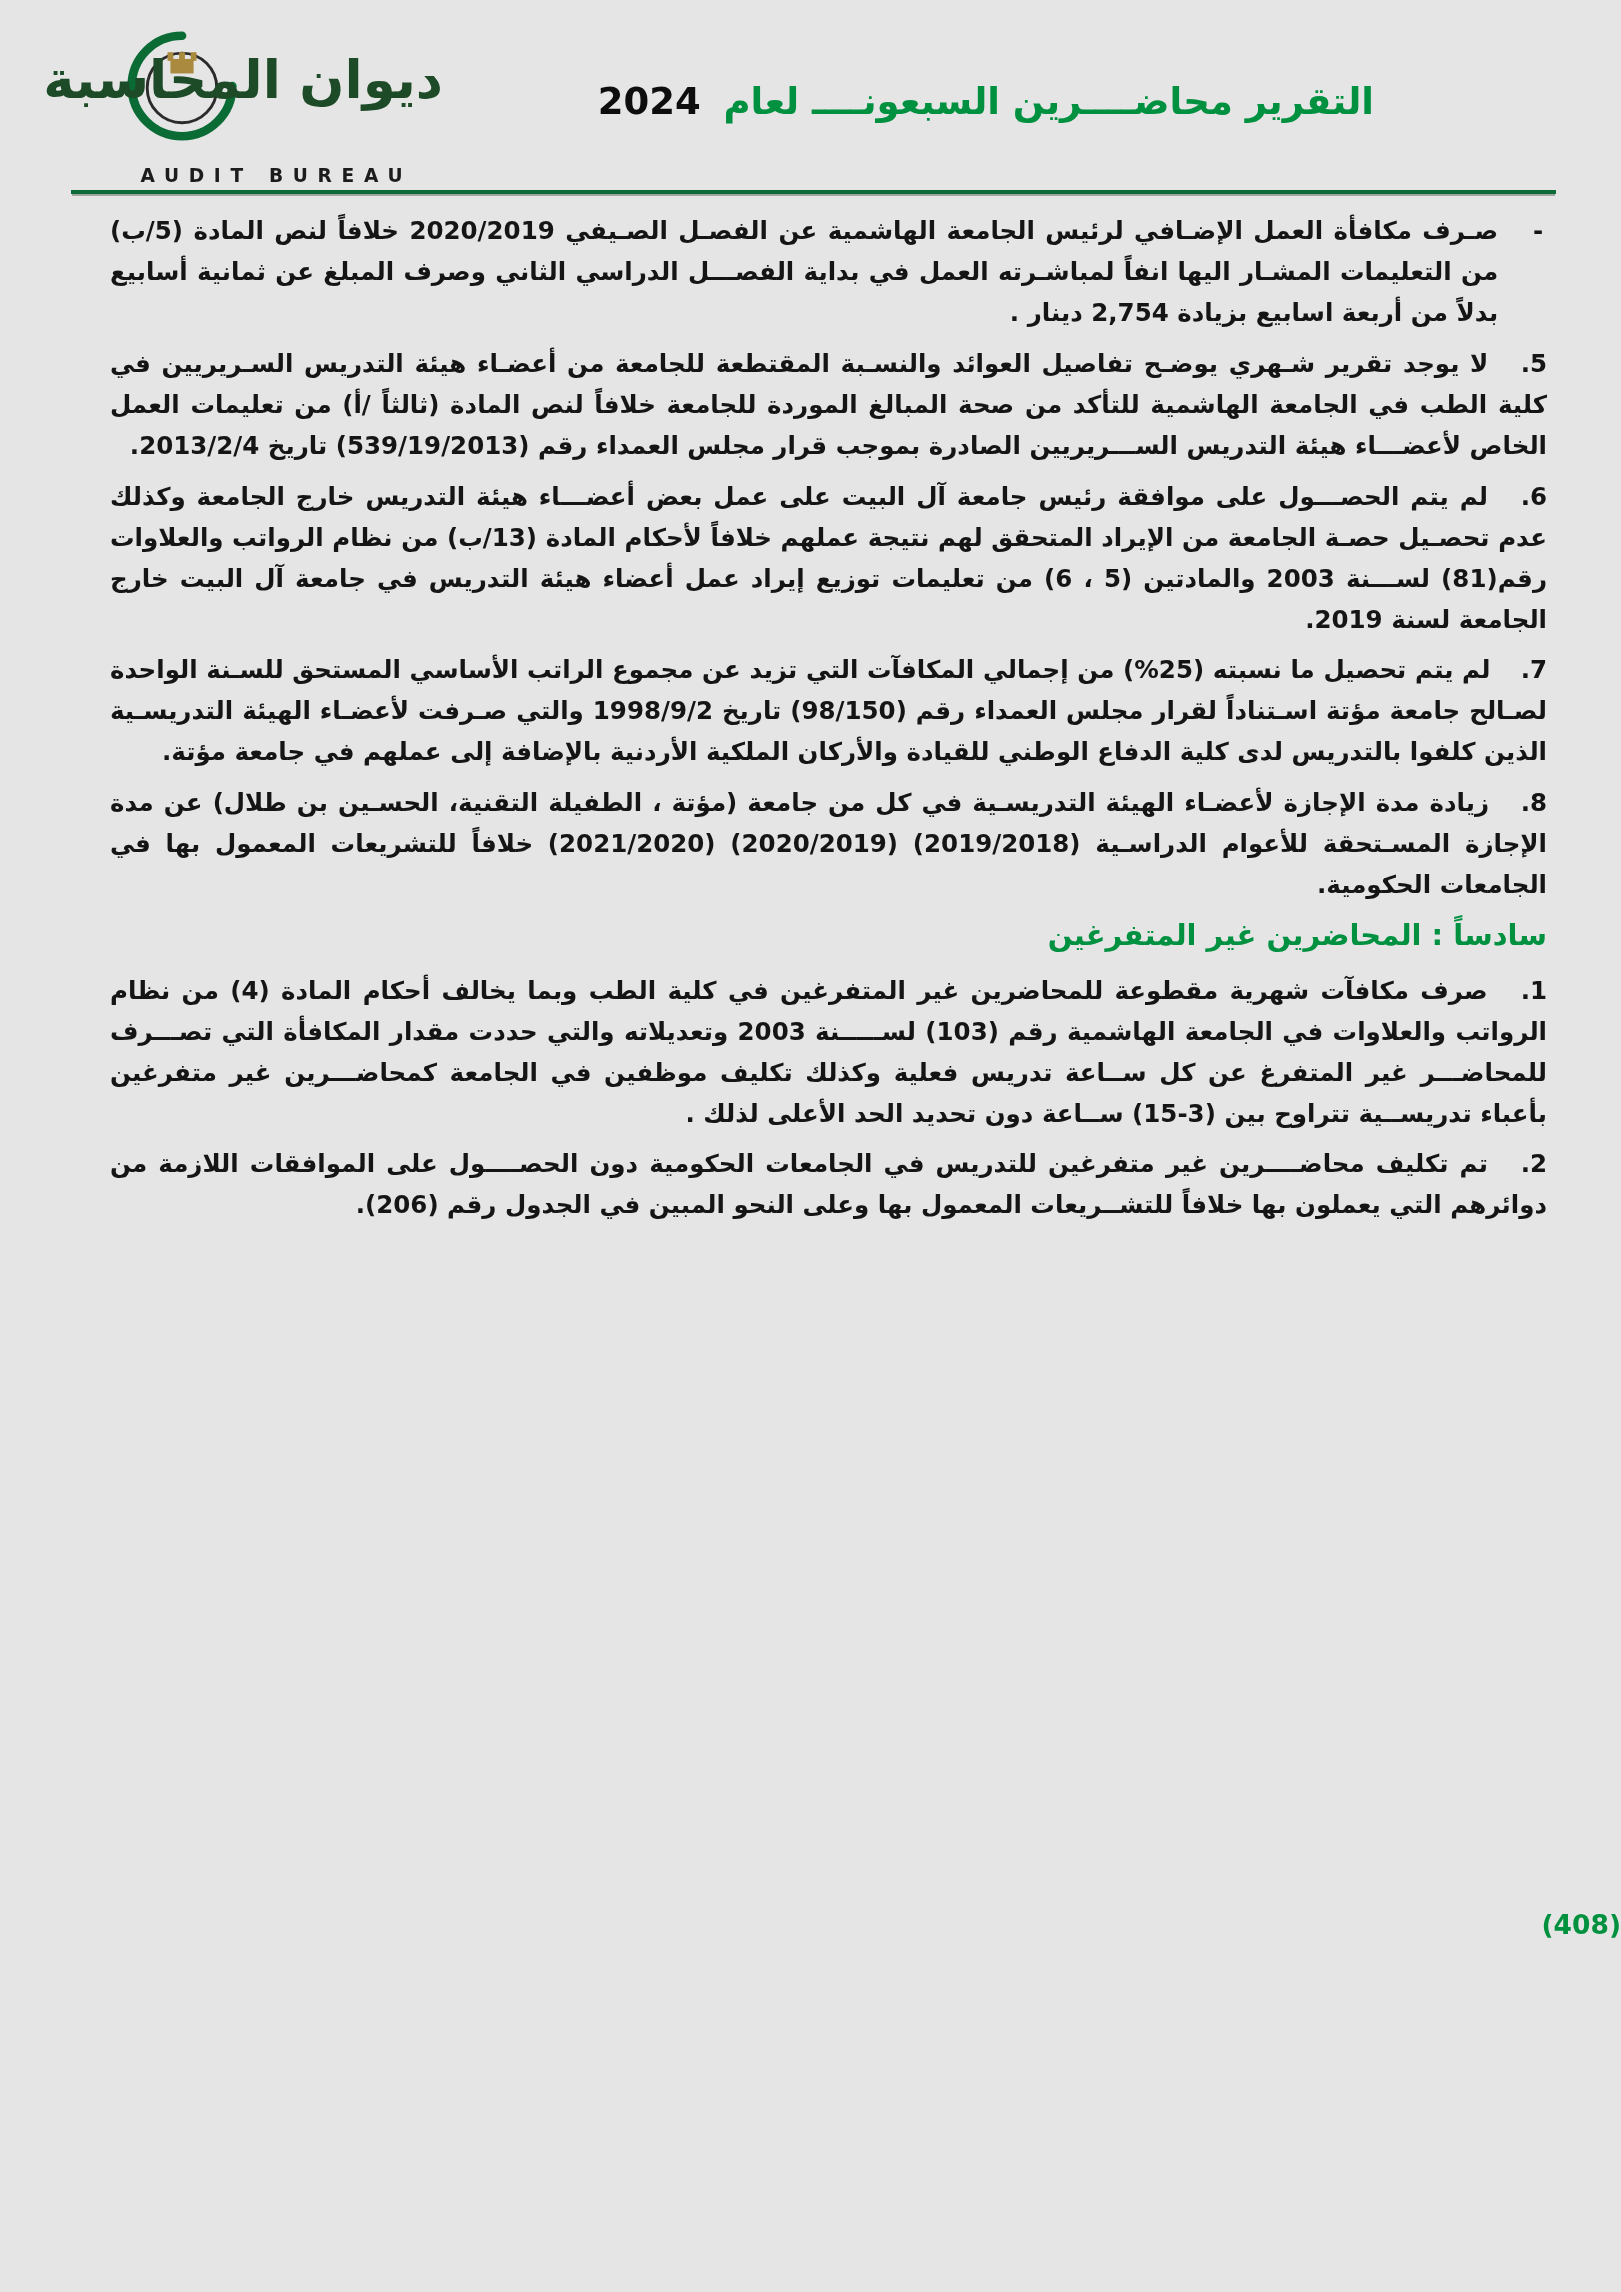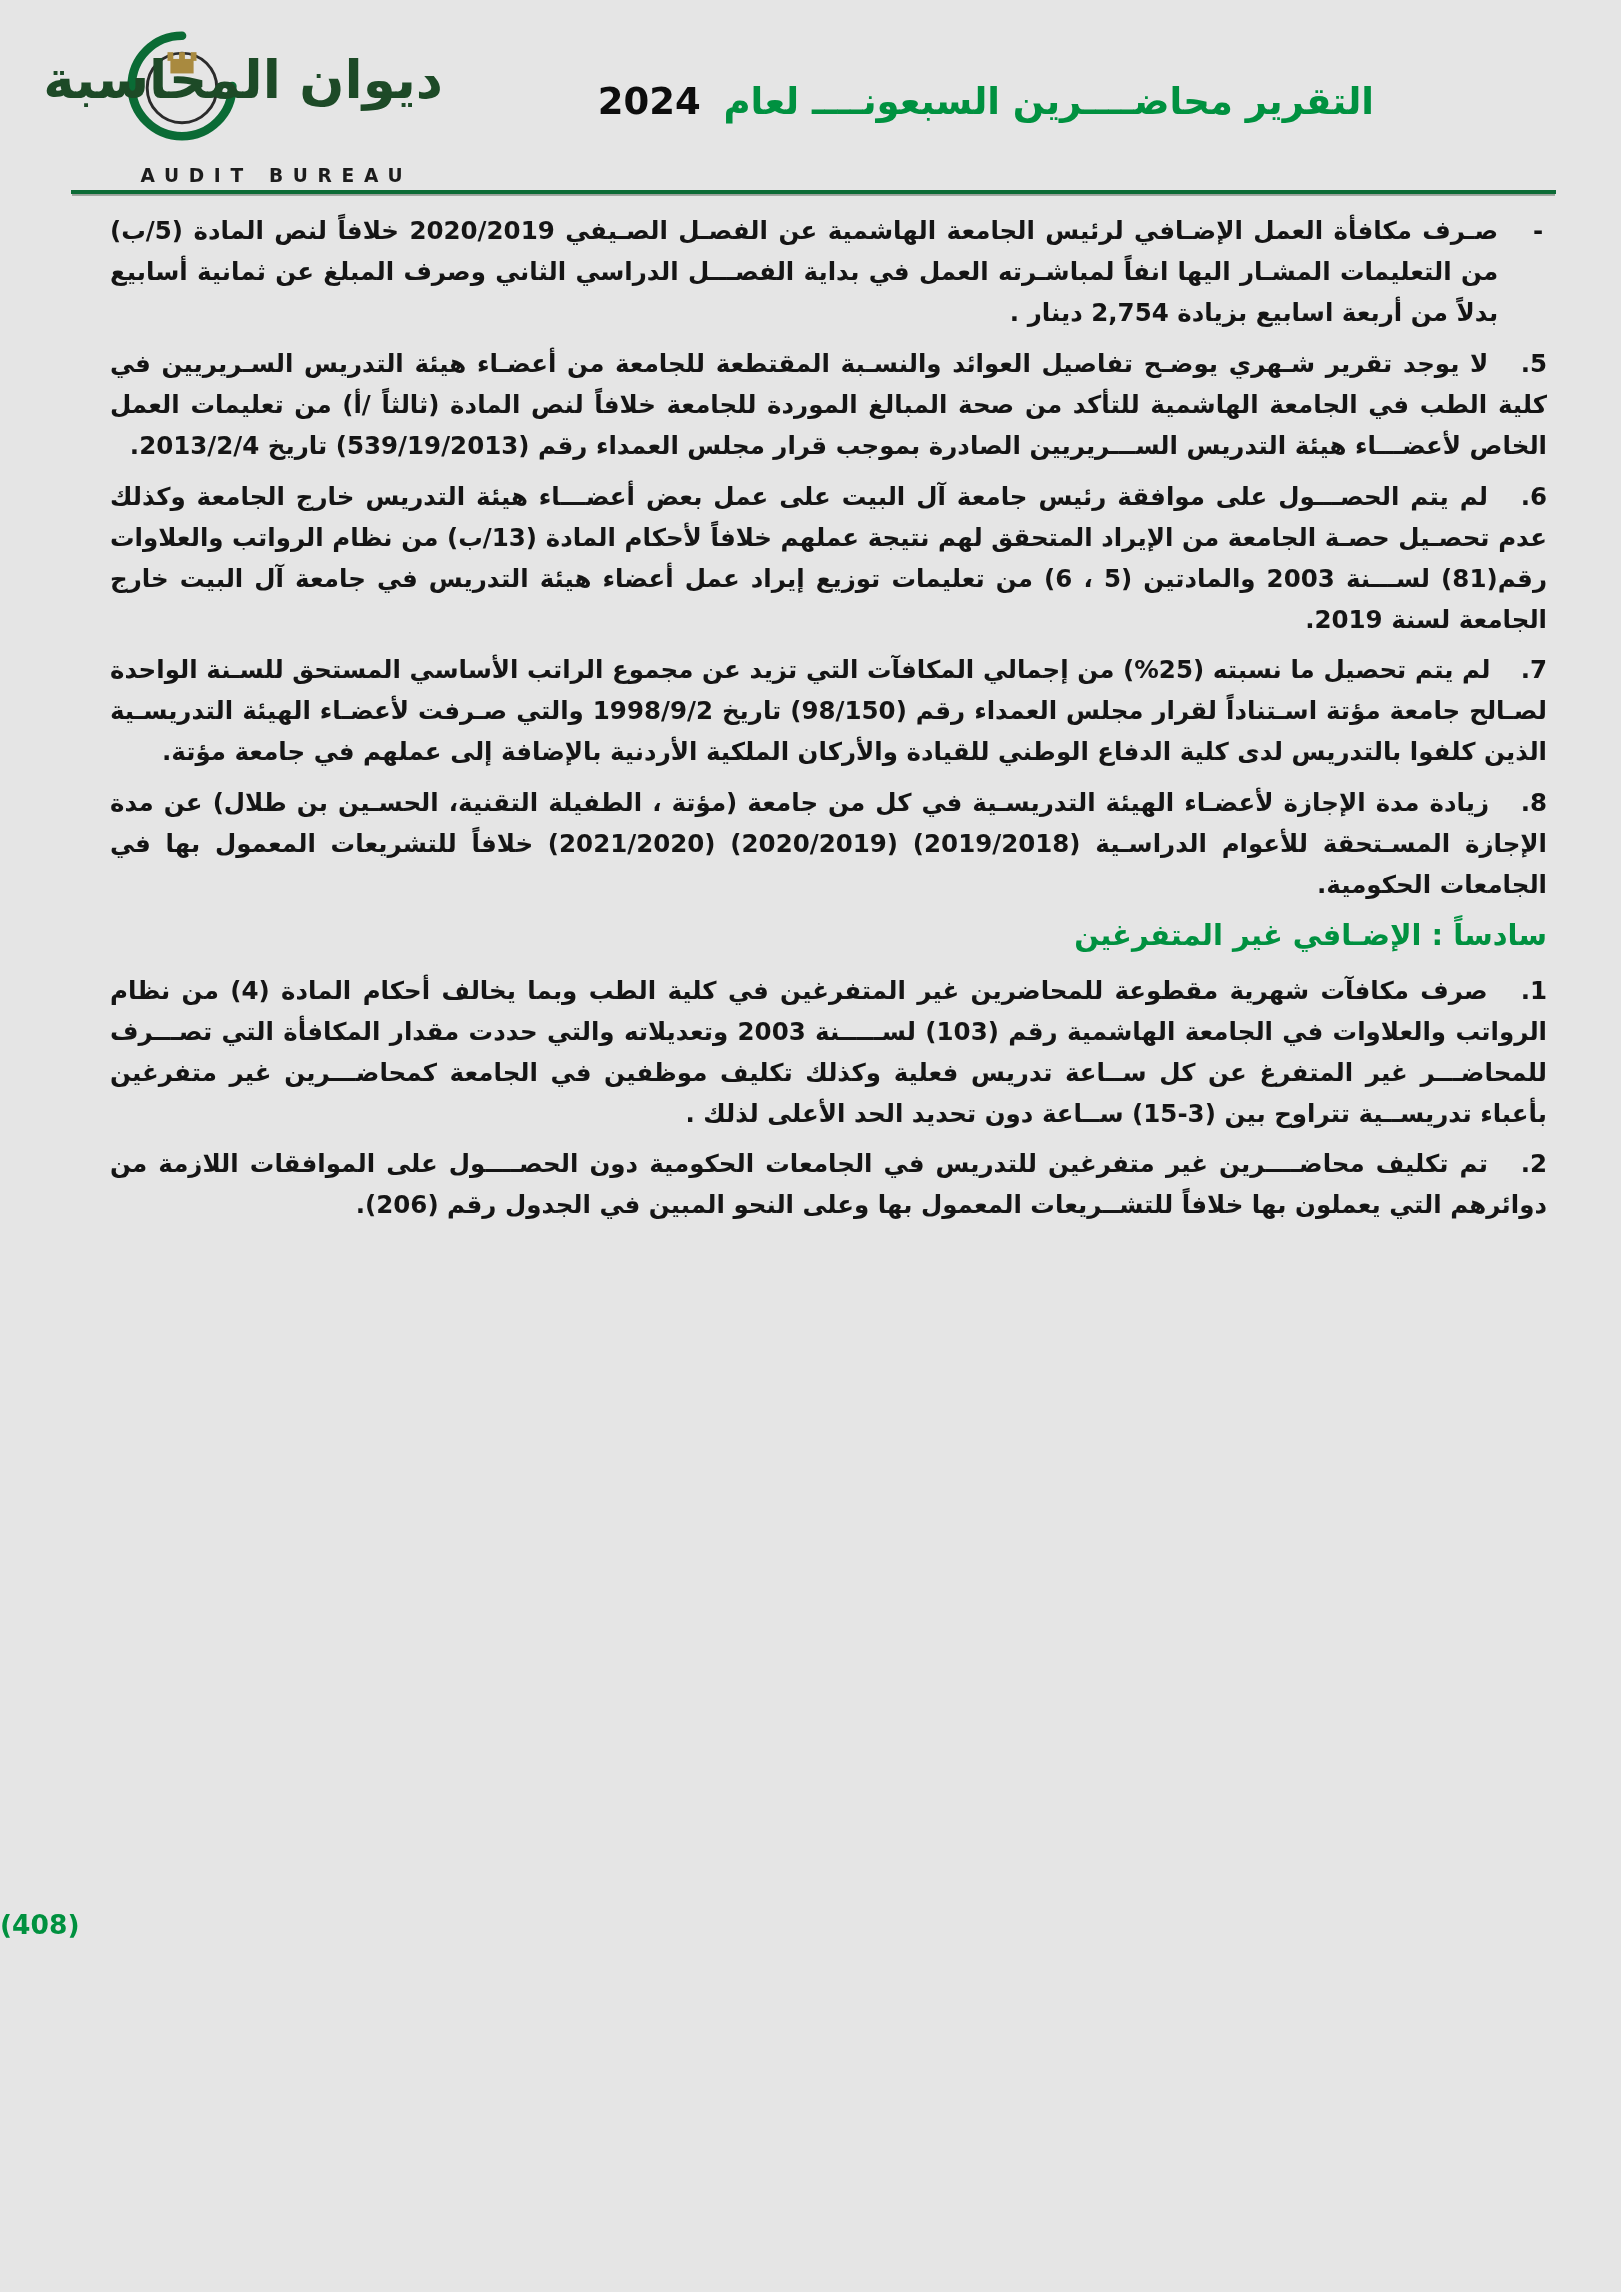--- a/index.html
+++ b/index.html
@@ -53,21 +53,21 @@
   .dash-item .marker { flex: none; width: 45px; }
   .dash-item .itext { flex: 1; text-align: justify; }
   .section-heading {
     margin: 9.8px 0 13.7px 0;
     font-size: 29px; font-weight: bold; color: #009140;
     text-align: right;
   }
   
   .page-number {
     position: absolute; top: 1909px; left: 0; right: 0;
-    text-align: left; direction: ltr;
+    text-align: right; direction: ltr;
     color: #00913f; font-size: 26.5px; font-weight: bold;
   }
 </style>
 </head>
 <body>
 
 <div class="page">
 
   <header class="header">
     <div class="logo">
@@ -115,21 +115,21 @@
     <p class="item num-item">
       <span class="marker">7.</span>
       <span class="itext">لم يتم تحصيل ما نسبته (25%) من إجمالي المكافآت التي تزيد عن مجموع الراتب الأساسي المستحق للسـنة الواحدة لصـالح جامعة مؤتة اسـتناداً لقرار مجلس العمداء رقم (98/150) تاريخ 1998/9/2 والتي صـرفت لأعضـاء الهيئة التدريسـية الذين كلفوا بالتدريس لدى كلية الدفاع الوطني للقيادة والأركان الملكية الأردنية بالإضافة إلى عملهم في جامعة مؤتة.</span>
     </p>
 
     <p class="item num-item">
       <span class="marker">8.</span>
       <span class="itext">زيادة مدة الإجازة لأعضـاء الهيئة التدريسـية في كل من جامعة (مؤتة ، الطفيلة التقنية، الحسـين بن طلال) عن مدة الإجازة المسـتحقة للأعوام الدراسـية (2019/2018) (2020/2019) (2021/2020) خلافاً للتشريعات المعمول بها في الجامعات الحكومية.</span>
     </p>
 
-    <h2 class="section-heading">سادساً : الإضـافي غير المتفرغين</h2>
+    <h2 class="section-heading">سادساً : المحاضرين غير المتفرغين</h2>
 
     <p class="item num-item">
       <span class="marker">1.</span>
       <span class="itext">صرف مكافآت شهرية مقطوعة للمحاضرين غير المتفرغين في كلية الطب وبما يخالف أحكام المادة (4) من نظام الرواتب والعلاوات في الجامعة الهاشمية رقم (103) لســـــنة 2003 وتعديلاته والتي حددت مقدار المكافأة التي تصـــرف للمحاضـــر غير المتفرغ عن كل ســاعة تدريس فعلية وكذلك تكليف موظفين في الجامعة كمحاضـــرين غير متفرغين بأعباء تدريســية تتراوح بين (3-15) ســاعة دون تحديد الحد الأعلى لذلك .</span>
     </p>
 
     <p class="item num-item">
       <span class="marker">2.</span>
       <span class="itext">تم تكليف محاضــــرين غير متفرغين للتدريس في الجامعات الحكومية دون الحصــــول على الموافقات اللازمة من دوائرهم التي يعملون بها خلافاً للتشــريعات المعمول بها وعلى النحو المبين في الجدول رقم (206).</span>
     </p>

